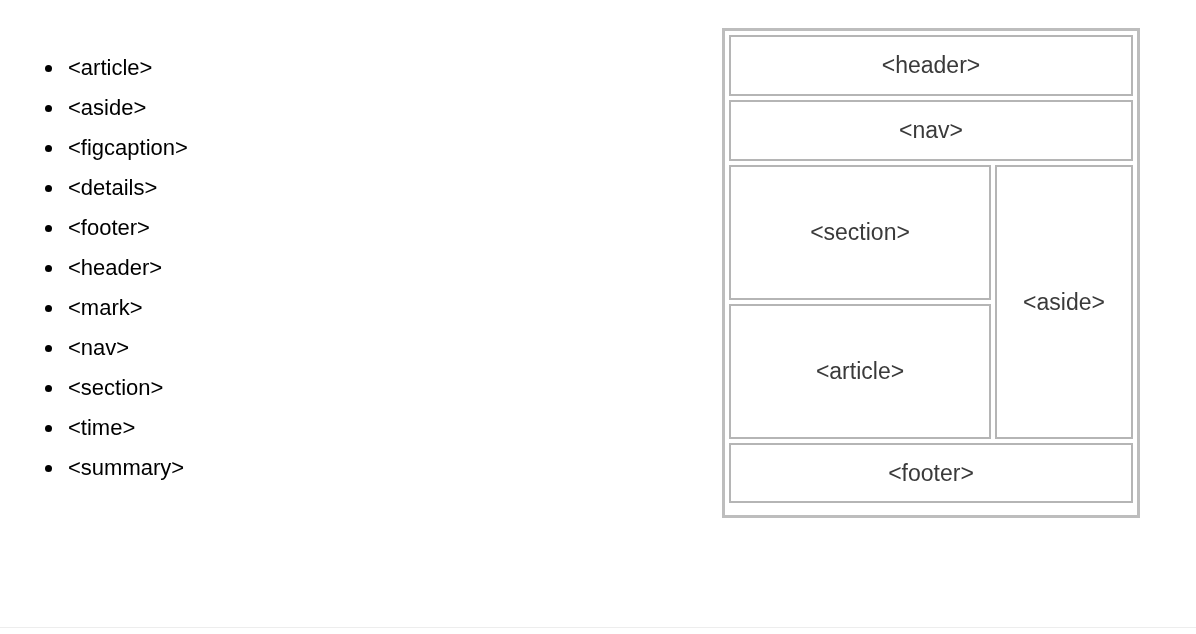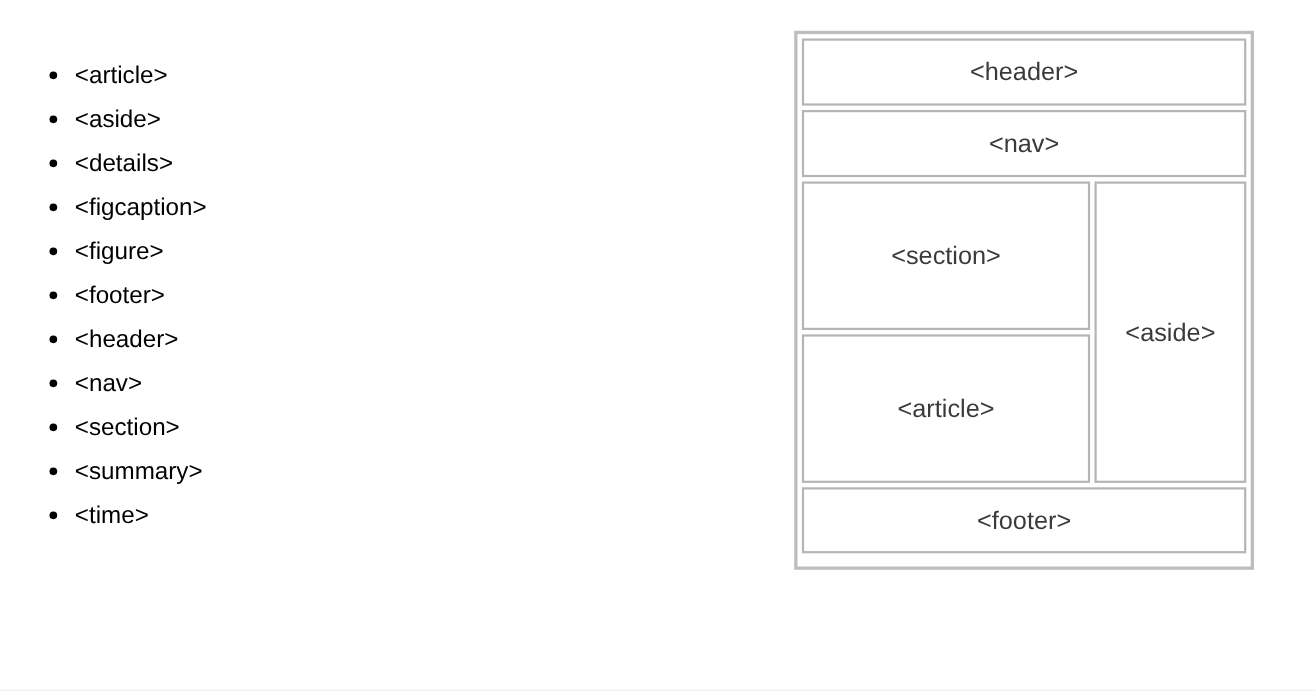--- a/index.html
+++ b/index.html
@@ -100,53 +100,53 @@
   <li>
     <span class="bullet"></span>
     <span class="tag-name">&lt;article&gt;</span>
   </li>
   <li>
     <span class="bullet"></span>
     <span class="tag-name">&lt;aside&gt;</span>
   </li>
   <li>
     <span class="bullet"></span>
-    <span class="tag-name">&lt;details&gt;</span>
-  </li>
-  <li>
-    <span class="bullet"></span>
     <span class="tag-name">&lt;figcaption&gt;</span>
   </li>
   <li>
     <span class="bullet"></span>
-    <span class="tag-name">&lt;figure&gt;</span>
+    <span class="tag-name">&lt;details&gt;</span>
   </li>
   <li>
     <span class="bullet"></span>
     <span class="tag-name">&lt;footer&gt;</span>
   </li>
   <li>
     <span class="bullet"></span>
     <span class="tag-name">&lt;header&gt;</span>
   </li>
   <li>
     <span class="bullet"></span>
+    <span class="tag-name">&lt;mark&gt;</span>
+  </li>
+  <li>
+    <span class="bullet"></span>
     <span class="tag-name">&lt;nav&gt;</span>
   </li>
   <li>
     <span class="bullet"></span>
     <span class="tag-name">&lt;section&gt;</span>
   </li>
   <li>
     <span class="bullet"></span>
-    <span class="tag-name">&lt;summary&gt;</span>
+    <span class="tag-name">&lt;time&gt;</span>
   </li>
   <li>
     <span class="bullet"></span>
-    <span class="tag-name">&lt;time&gt;</span>
+    <span class="tag-name">&lt;summary&gt;</span>
   </li>
 </ul>
 
 <div class="layout-diagram">
   <div class="diagram-box box-header">&lt;header&gt;</div>
   <div class="diagram-box box-nav">&lt;nav&gt;</div>
   <div class="diagram-box box-section">&lt;section&gt;</div>
   <div class="diagram-box box-article">&lt;article&gt;</div>
   <div class="diagram-box box-aside">&lt;aside&gt;</div>
   <div class="diagram-box box-footer">&lt;footer&gt;</div>

